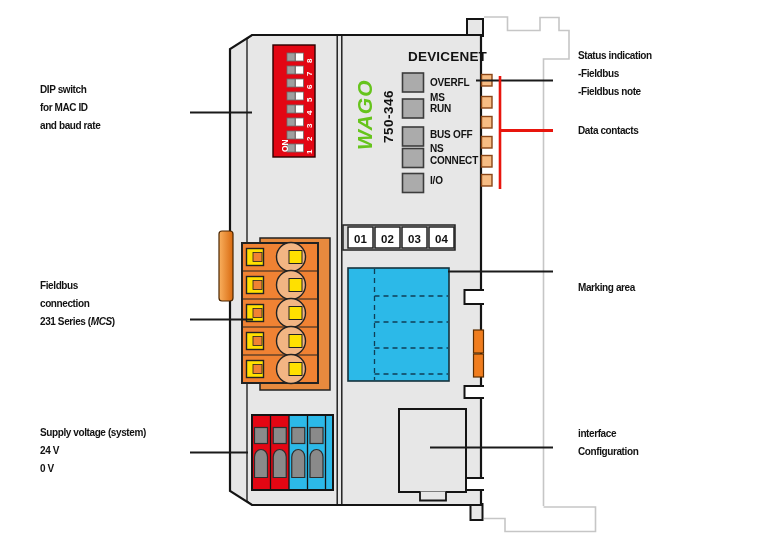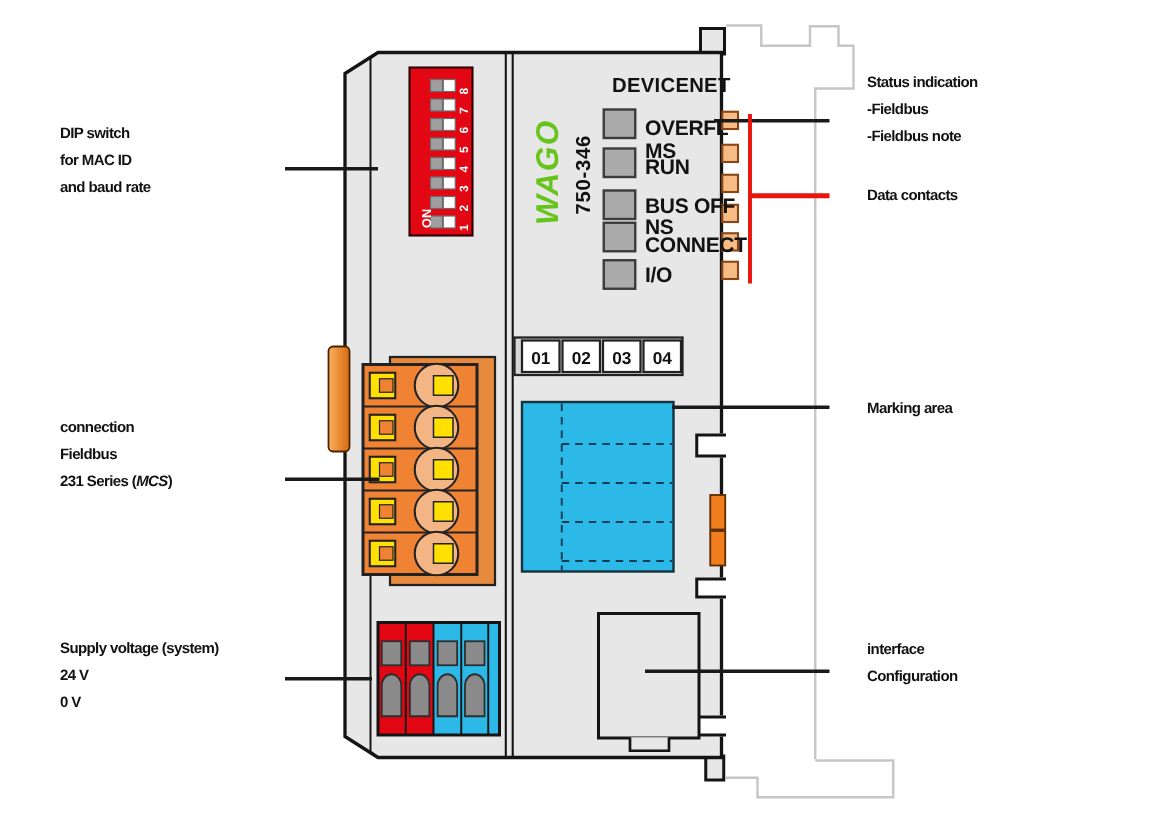--- a/index.html
+++ b/index.html
@@ -5,21 +5,21 @@
   html,body{margin:0;padding:0;background:#fff;}
   .stage{position:relative;width:768px;height:545px;background:#ffffff;overflow:hidden;
          font-family:"Liberation Sans",sans-serif;color:#111;}
   .layer{position:absolute;inset:0;}
   svg{position:absolute;inset:0;}
   
   .callout{position:absolute;font-weight:bold;font-size:10px;line-height:18px;
            letter-spacing:-0.4px;color:#121212;white-space:nowrap;}
   .devicenet{position:absolute;left:408px;top:49px;font-weight:bold;font-size:13.5px;
              letter-spacing:0.2px;color:#121212;}
-  .ledlab{position:absolute;left:430px;font-weight:bold;font-size:14px;
+  .ledlab{position:absolute;left:430px;font-weight:bold;font-size:10px;
           letter-spacing:-0.2px;color:#121212;white-space:nowrap;}
   
   .svgtxt{font-family:"Liberation Sans",sans-serif;font-weight:bold;}
   .wago-text{font-size:21px;font-style:italic;fill:#66c41c;letter-spacing:1px;}
   .model-text{font-size:13.5px;fill:#111;letter-spacing:0.5px;}
   .on-text{font-size:8.5px;fill:#fff;}
   .dipnum-text{font-size:8px;fill:#fff;}
   .slotnum-text{font-size:11.5px;fill:#111;text-anchor:middle;}
   .callout-black{stroke:#1a1a1a;stroke-width:2.2;}
   .callout-red-v{stroke:#e8150d;stroke-width:2.6;}
@@ -236,39 +236,39 @@
     <div class="ledlab" style="top:155px;">CONNECT</div>
     <div class="ledlab" style="top:175px;">I/O</div>
 
     <div class="callout" style="left:40px;top:81px;">
       <div>DIP switch</div>
       <div>for MAC ID</div>
       <div>and baud rate</div>
     </div>
 
     <div class="callout" style="left:40px;top:277px;">
+      <div>Fieldbus</div>
       <div>connection</div>
-      <div>Fieldbus</div>
       <div><span>231 Series (</span><i>MCS</i><span>)</span></div>
     </div>
 
     <div class="callout" style="left:40px;top:424px;">
       <div>Supply voltage (system)</div>
       <div>24 V</div>
       <div>0 V</div>
     </div>
 
     <div class="callout" style="left:578px;top:47px;">
       <div>Status indication</div>
       <div>-Fieldbus</div>
       <div>-Fieldbus note</div>
     </div>
 
     <div class="callout" style="left:578px;top:122px;">Data contacts</div>
 
-    <div class="callout" style="left:578px;top:264px;">Marking area</div>
+    <div class="callout" style="left:578px;top:279px;">Marking area</div>
 
     <div class="callout" style="left:578px;top:425px;">
       <div>interface</div>
       <div>Configuration</div>
     </div>
   </div>
 </div>
 
 </body></html>

